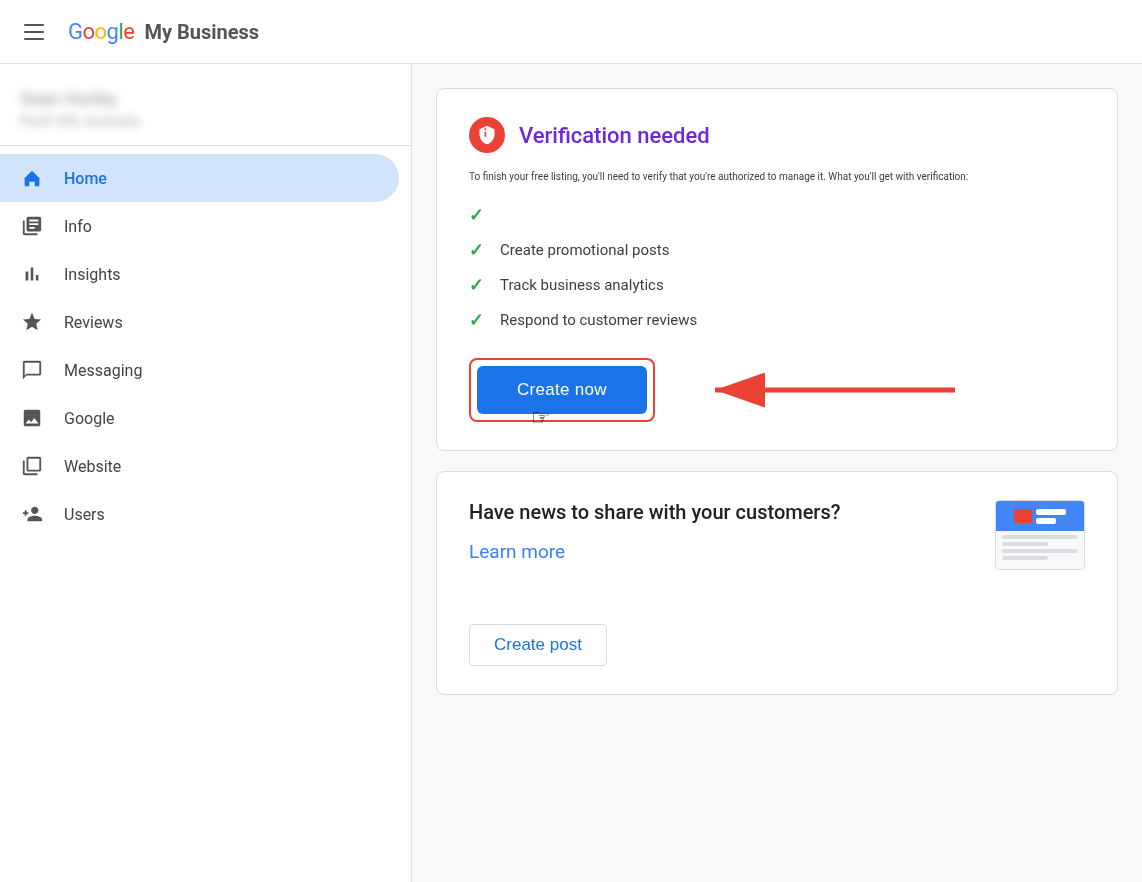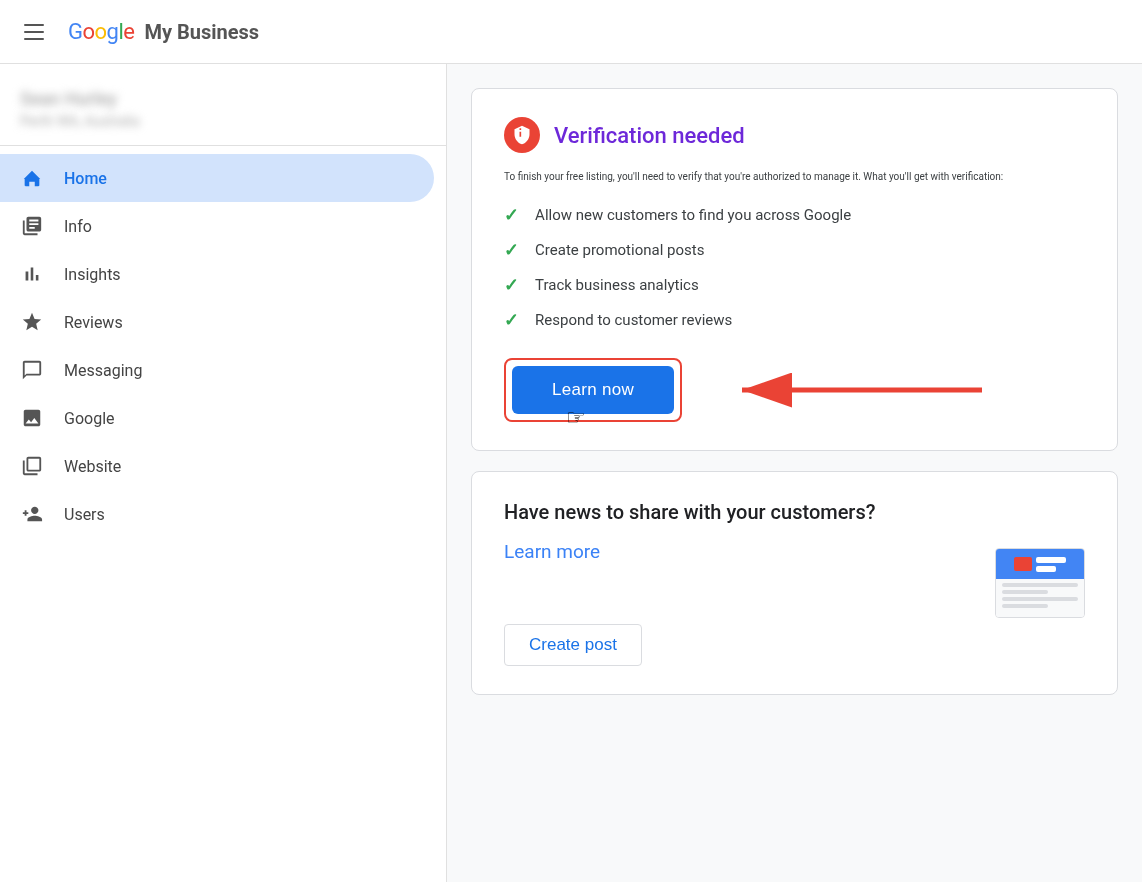--- a/index.html
+++ b/index.html
@@ -57,21 +57,21 @@
     }
 
     
     .layout {
       display: flex;
       height: calc(882px - 64px);
     }
 
     
     .sidebar {
-      width: 447px;
+      width: 412px;
       background: #fff;
       border-right: 1px solid #e0e0e0;
       padding: 16px 0;
       flex-shrink: 0;
     }
     .business-info {
       padding: 8px 20px 16px 20px;
       border-bottom: 1px solid #e0e0e0;
       margin-bottom: 8px;
     }
@@ -233,21 +233,21 @@
     
     .verify-row {
       display: flex;
       align-items: center;
     }
 
     
     .news-card-inner {
       display: flex;
       justify-content: space-between;
-      align-items: center;
+      align-items: flex-start;
     }
     .news-content {
       flex: 1;
     }
     .news-title {
       font-size: 20px;
       font-weight: 500;
       color: #202124;
       margin-bottom: 16px;
     }
@@ -432,39 +432,38 @@
             <path d="M12 1L3 5v6c0 5.55 3.84 10.74 9 12 5.16-1.26 9-6.45 9-12V5l-9-4zm-1 13H9V8h2v6zm0-8H9V4h2v2z"></path>
           </svg>
         </div>
         <span class="verification-title">Verification needed</span>
       </div>
       <p class="verification-desc">To finish your free listing, you'll need to verify that you're authorized to manage it. What you'll get with verification:</p>
 
       <ul class="checklist">
         <li>
           <span class="check-icon">✓</span>
-          <span>Allow new customers to find you across Google</span>
         </li>
         <li>
           <span class="check-icon">✓</span>
           <span>Create promotional posts</span>
         </li>
         <li>
           <span class="check-icon">✓</span>
           <span>Track business analytics</span>
         </li>
         <li>
           <span class="check-icon">✓</span>
           <span>Respond to customer reviews</span>
         </li>
       </ul>
 
       <div class="verify-row">
         <div class="verify-btn-wrapper">
-          <button class="verify-btn">Learn now</button>
+          <button class="verify-btn">Create now</button>
           <span class="cursor-hand">☞</span>
         </div>
         <div class="arrow-container">
           <svg class="arrow-svg" viewBox="0 0 280 60" xmlns="http://www.w3.org/2000/svg">
             <defs>
               <marker id="arrowhead" markerWidth="10" markerHeight="7" refX="10" refY="3.5" orient="auto">
                 <polygon points="0 0, 10 3.5, 0 7" fill="#EA4335"></polygon>
               </marker>
             </defs>
             <path d="M 270 30 L 30 30" stroke="#EA4335" stroke-width="5" fill="none" marker-end="url(#arrowhead)"></path>

